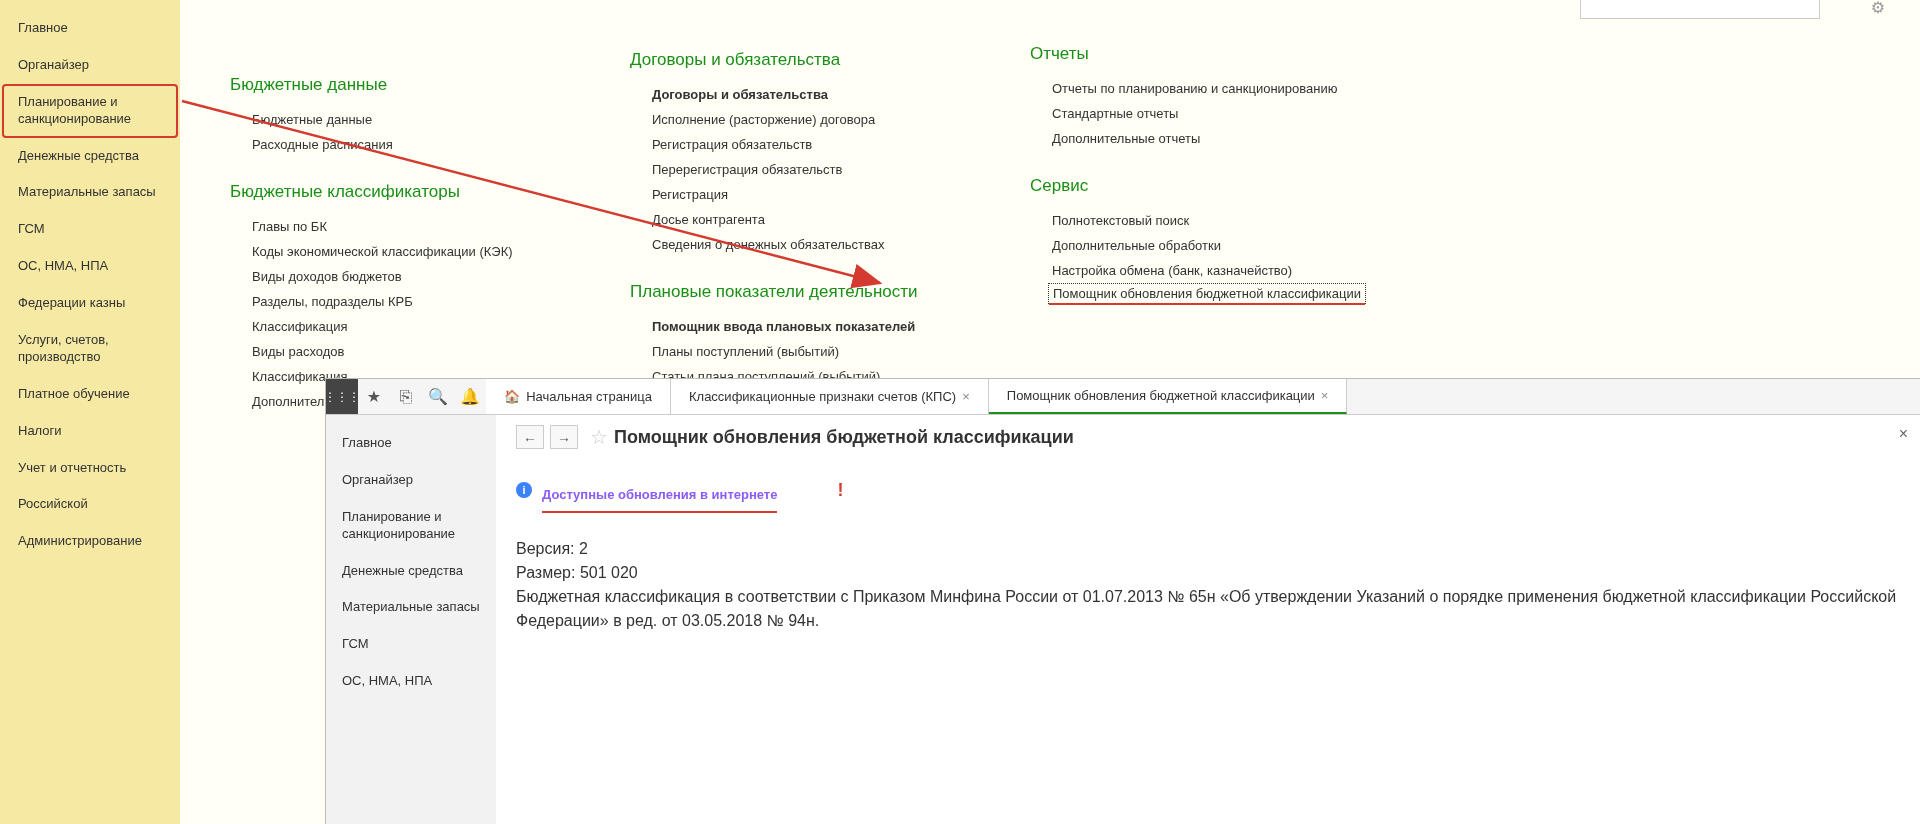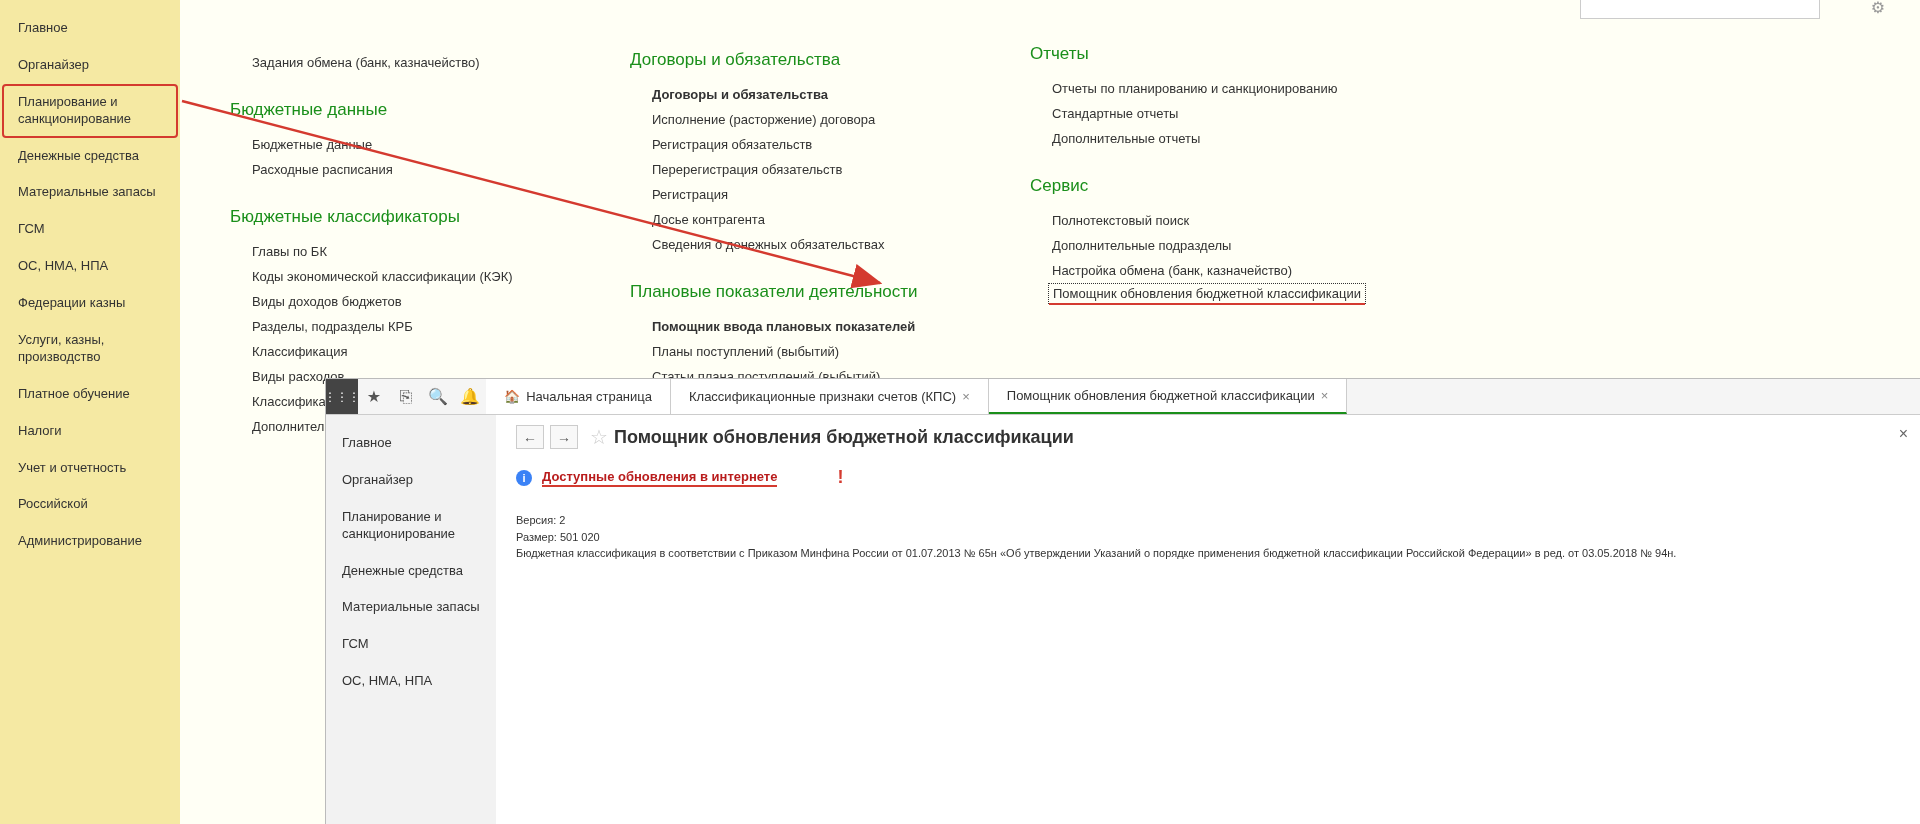--- a/index.html
+++ b/index.html
@@ -179,61 +179,61 @@
     display: flex; align-items: center; gap: 10px;
     margin: 18px 0 24px;
   }
   .sub-main .info-icon {
     width: 16px; height: 16px; border-radius: 50%;
     background: #3b82f6; color: #fff;
     display: flex; align-items: center; justify-content: center;
     font-size: 11px; font-weight: bold;
   }
   .sub-main .status-link {
-    color: #b91c1c; font-weight: bold;
+    color: #8b5cf6; font-weight: bold;
     border-bottom: 2px solid #d43a2f;
-    padding-bottom: 1px;
-    cursor: pointer;
+    padding-bottom: 9px;
+    cursor: pointer;
+    margin-top: 20px;
   }
   .sub-main .excl { color: #d43a2f; font-weight: bold; font-size: 18px; margin-left: 50px;}
   .sub-main .details {
-    font-size: 11px;
+    font-size: 16px;
     color: #333;
     line-height: 1.5;
   }
 </style>
 </head>
 <body>
 
 <div class="main-sidebar">
   <div class="item">Главное</div>
   <div class="item">Органайзер</div>
   <div class="item highlight">Планирование и санкционирование</div>
   <div class="item">Денежные средства</div>
   <div class="item">Материальные запасы</div>
   <div class="item">ГСМ</div>
   <div class="item">ОС, НМА, НПА</div>
   <div class="item">Федерации казны</div>
-  <div class="item">Услуги, казны, производство</div>
+  <div class="item">Услуги, счетов, производство</div>
   <div class="item">Платное обучение</div>
   <div class="item">Налоги</div>
   <div class="item">Учет и отчетность</div>
   <div class="item">Российской</div>
   <div class="item">Администрирование</div>
 </div>
 
 <div class="content">
   <div class="search-box"></div>
   <div class="search-icons">⚙</div>
 
   <div class="cols">
 
     <div class="col">
       <div style="height:30px"></div>
-      <div class="link-item">Задания обмена (банк, казначейство)</div>
       <div class="section-title">Бюджетные данные</div>
       <div class="link-item">Бюджетные данные</div>
       <div class="link-item">Расходные расписания</div>
       <div class="section-title">Бюджетные классификаторы</div>
       <div class="link-item">Главы по БК</div>
       <div class="link-item">Коды экономической классификации (КЭК)</div>
       <div class="link-item">Виды доходов бюджетов</div>
       <div class="link-item">Разделы, подразделы КРБ</div>
       <div class="link-item">Классификация</div>
       <div class="link-item">Виды расходов</div>
@@ -256,21 +256,21 @@
       <div class="link-item">Статьи плана поступлений (выбытий)</div>
     </div>
 
     <div class="col">
       <div class="section-title" style="margin-top:24px">Отчеты</div>
       <div class="link-item">Отчеты по планированию и санкционированию</div>
       <div class="link-item">Стандартные отчеты</div>
       <div class="link-item">Дополнительные отчеты</div>
       <div class="section-title">Сервис</div>
       <div class="link-item">Полнотекстовый поиск</div>
-      <div class="link-item">Дополнительные подразделы</div>
+      <div class="link-item">Дополнительные обработки</div>
       <div class="link-item">Настройка обмена (банк, казначейство)</div>
       <div style="position:relative">
         <span class="link-item targeted underline-red">Помощник обновления бюджетной классификации</span>
       </div>
     </div>
   </div>
 </div>
 
 <svg class="arrow-svg" width="720" height="210">
   <defs>

